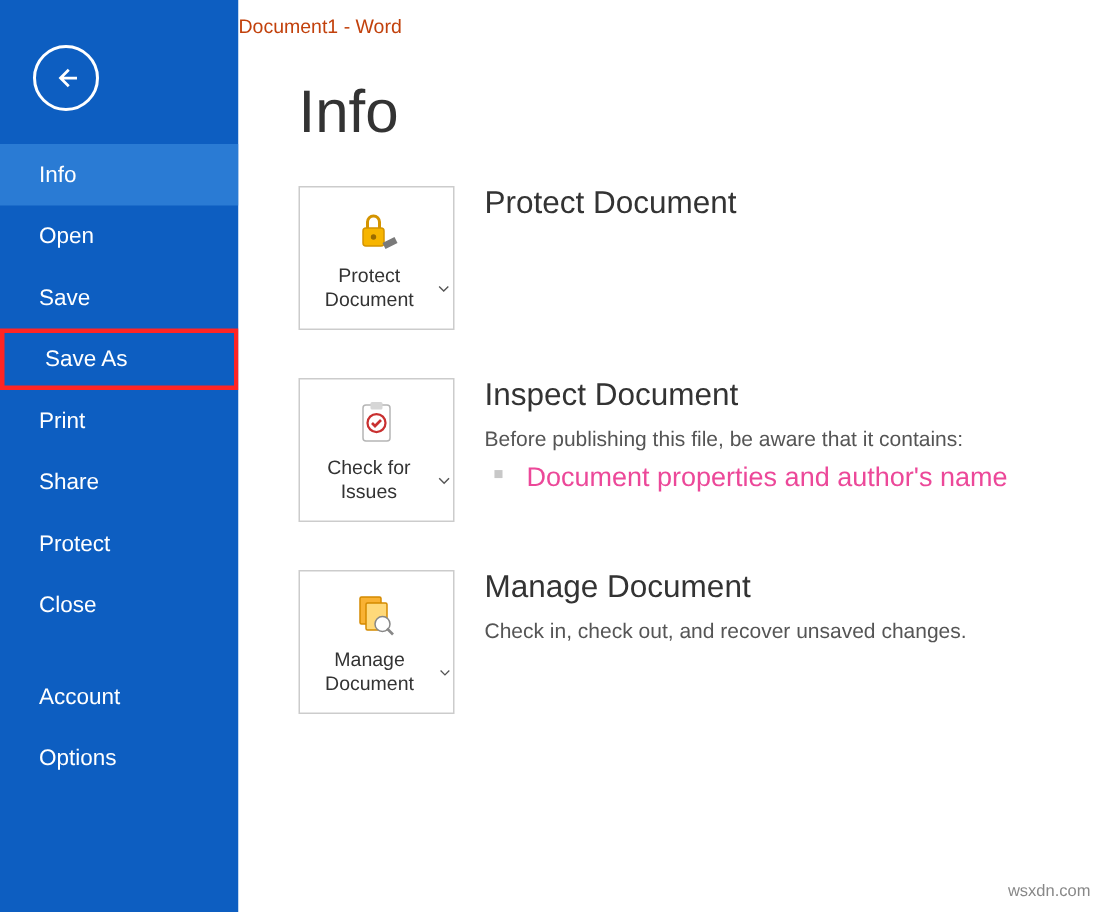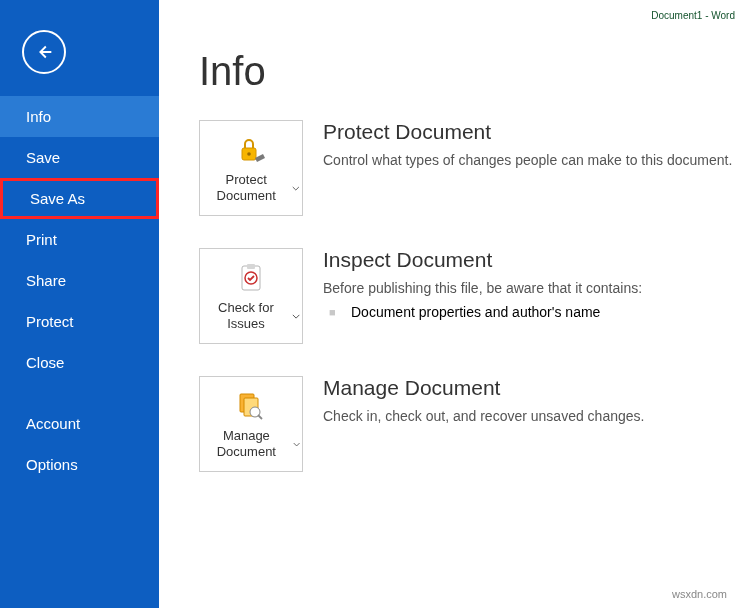--- a/index.html
+++ b/index.html
@@ -5,49 +5,50 @@
     * { margin: 0; padding: 0; box-sizing: border-box; }
     body { font-family: "Segoe UI", Arial, sans-serif; width: 735px; height: 608px; display: flex; background: #fff; overflow: hidden; }
     .sidebar { width: 159px; background: #0d5ec1; color: #fff; display: flex; flex-direction: column; }
     .back-row { padding: 30px 0 22px 22px; }
     .back-btn { width: 44px; height: 44px; border: 2px solid #fff; border-radius: 50%; display: flex; align-items: center; justify-content: center; cursor: pointer; }
     .menu-item { padding: 12px 26px; font-size: 15px; color: #fff; cursor: pointer; }
     .menu-item.active { background: #2a7bd4; }
     .menu-sep { height: 20px; }
     .menu-item.highlight { outline: 3px solid #ff2525; outline-offset: -3px; padding-left: 30px; position: relative; }
     .content { flex: 1; background: #fff; position: relative; }
-    .titlebar { text-align: right; font-size: 10px; color: #14532d; padding: 10px 0; }
+    .titlebar { text-align: left; font-size: 13px; color: #c2410c; padding: 10px 0; }
     .page-title { font-size: 40px; font-weight: 300; color: #333; padding: 18px 0 26px 40px; }
     .card-row { display: flex; padding: 0 0 32px 40px; gap: 20px; align-items: flex-start; }
     .tile { width: 104px; height: 96px; border: 1px solid #ccc; display: flex; flex-direction: column; align-items: center; justify-content: center; cursor: pointer; gap: 4px; padding: 6px 2px; }
     .tile-label { font-size: 13px; text-align: center; color: #333; line-height: 1.25; display: flex; align-items: center; gap: 2px; }
     .tile-icon { width: 36px; height: 36px; display: flex; align-items: center; justify-content: center; }
     .info-block { max-width: 420px; }
     .info-title { font-size: 21px; font-weight: 400; color: #333; margin-bottom: 6px; }
     .info-desc { font-size: 14px; color: #555; line-height: 1.45; }
     .info-list { list-style: none; margin-top: 4px; }
-    .info-list li { font-size: 14px; color: #000000; padding: 2px 0 2px 28px; position: relative; }
+    .info-list li { font-size: 18px; color: #ec4899; padding: 2px 0 2px 28px; position: relative; }
     .info-list li::before { content: "■"; color: #c8c8c8; font-size: 11px; position: absolute; left: 6px; top: 4px; }
     .doc-li::before { content: "" !important; }
     .doc-li .doc-icon { position: absolute; left: 2px; top: 1px; width: 16px; height: 18px; }
     .chev { display: inline-block; }
     .watermark { position: absolute; right: 8px; bottom: 8px; font-size: 11px; color: #888; }
   </style>
 </head>
 <body>
 
 <div class="sidebar">
   <div class="back-row">
     <div class="back-btn">
       <svg width="22" height="22" viewBox="0 0 24 24" fill="none" stroke="#fff" stroke-width="2">
         <path d="M14 6 L8 12 L14 18 M8 12 L20 12"></path>
       </svg>
     </div>
   </div>
   <div class="menu-item active"><span>Info</span></div>
+  <div class="menu-item"><span>Open</span></div>
   <div class="menu-item"><span>Save</span></div>
   <div class="menu-item highlight"><span>Save As</span></div>
   <div class="menu-item"><span>Print</span></div>
   <div class="menu-item"><span>Share</span></div>
   <div class="menu-item"><span>Protect</span></div>
   <div class="menu-item"><span>Close</span></div>
   <div class="menu-sep"></div>
   <div class="menu-item"><span>Account</span></div>
   <div class="menu-item"><span>Options</span></div>
 </div>
@@ -68,21 +69,20 @@
       </div>
       <div class="tile-label">
         <span>Protect Document</span>
         <svg class="chev" width="9" height="9" viewBox="0 0 10 10">
             <path d="M1 3 L5 7 L9 3" fill="none" stroke="#555" stroke-width="1.2"></path>
           </svg>
       </div>
     </div>
     <div class="info-block">
       <div class="info-title">Protect Document</div>
-      <div class="info-desc">Control what types of changes people can make to this document.</div>
     </div>
   </div>
 
   <div class="card-row">
     <div class="tile">
       <div class="tile-icon">
         <svg width="36" height="36" viewBox="0 0 36 36">
           <rect x="9" y="6" width="18" height="24" rx="2" fill="#fff" stroke="#b5b5b5"></rect>
           <rect x="14" y="4" width="8" height="5" rx="1" fill="#d6d6d6"></rect>
           <circle cx="18" cy="18" r="6" fill="none" stroke="#c93030" stroke-width="1.5"></circle>

